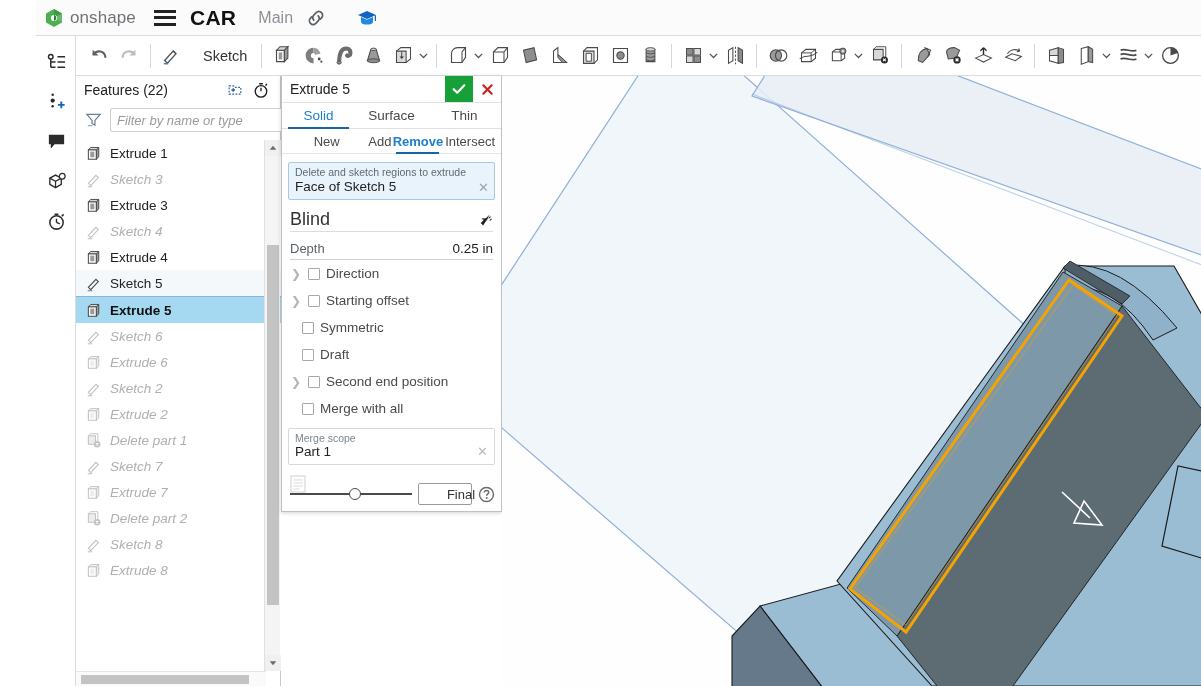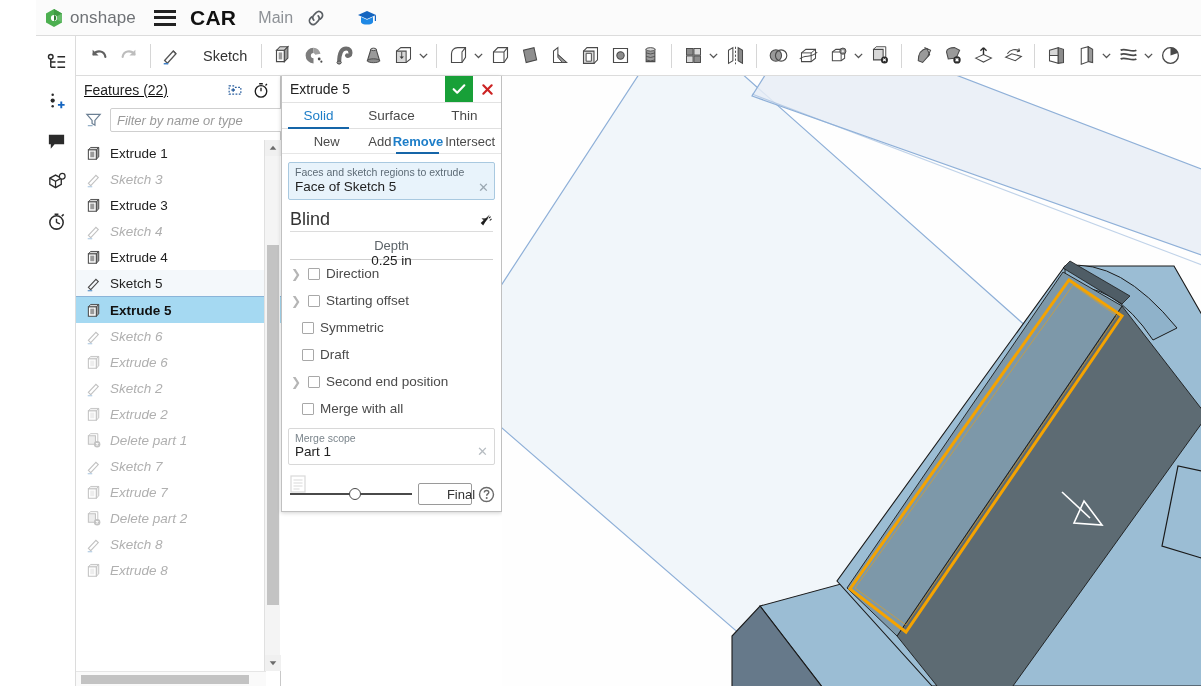--- a/index.html
+++ b/index.html
@@ -52,21 +52,21 @@
     background:#fff; border-right:1px solid #dcdcdc;
   }
   .rail-btn { width:40px; height:34px; display:flex; align-items:center;
     justify-content:center; cursor:pointer; }
 
   
   #tree {
     position:absolute; left:40px; top:76px; width:205px; height:610px;
     background:#fff; border-right:1px solid #c8c8c8;
   }
-  #tree-head { height:28px; display:flex; align-items:center; padding:0 6px 0 8px;text-decoration:underline; }
+  #tree-head { height:28px; display:flex; align-items:center; padding:0 6px 0 8px; }
   #tree-head .t { font-size:14px; color:#222; flex:1; }
   #tree-head .hbtn { width:26px; height:24px; display:flex; align-items:center;
     justify-content:center; cursor:pointer; }
   #tree-filter { height:32px; display:flex; align-items:center; padding:0 6px 0 8px; gap:6px;}
   #tree-filter .funnel { width:20px; height:20px; flex:none; }
   #tree-filter input {
     flex:1; height:24px; border:1px solid #cfcfcf; border-radius:2px;
     font-size:13px; padding:0 6px; color:#333; outline:none;
     font-family:"Liberation Sans", sans-serif; font-style:italic;
   }
@@ -148,21 +148,21 @@
     color:#9aa7b1; cursor:pointer; }
 
   .dd-row { margin:8px 8px 0 8px; height:24px; display:flex; align-items:center;
     border-bottom:1px solid #dcdcdc; }
   .dd-row .v { flex:1; font-size:18px; color:#333; }
   .dd-row .carat { width:16px; display:flex; justify-content:center; cursor:pointer; }
   .dd-arrow-btn { width:22px; height:22px; margin-left:4px; display:flex;
     align-items:center; justify-content:center; cursor:pointer; }
 
   .depth-row { margin:6px 8px 0 8px; height:22px; display:flex; align-items:center;
-    border-bottom:1px solid #cfcfcf;flex-direction:column; }
+    border-bottom:1px solid #cfcfcf; }
   .depth-row .k { font-size:13px; color:#5c6368; }
   .depth-row .v { flex:1; text-align:right; font-size:13.5px; color:#222; }
 
   .opt-row { height:27px; display:flex; align-items:center; padding-left:8px; gap:6px; }
   .opt-row .chev { width:12px; text-align:center; color:#b5b5b5; font-size:12px;
     cursor:pointer; flex:none;}
   .opt-row .chev.blank { visibility:hidden; }
   .cbx { width:12px; height:12px; border:1px solid #a8a8a8; background:#fff;
     border-radius:1px; flex:none; cursor:pointer; }
   .opt-row .olbl { font-size:13.5px; color:#4b4b4b; }
@@ -732,21 +732,21 @@
     </div>
 
     <div class="tabs2">
       <div class="t">New</div>
       <div class="t">Add</div>
       <div class="t active">Remove</div>
       <div class="t">Intersect</div>
     </div>
 
     <div class="sel-box">
-      <div class="lbl">Faces and sketch regions to extrude</div>
+      <div class="lbl">Delete and sketch regions to extrude</div>
       <div class="val">Face of Sketch 5</div>
       <span class="x">✕</span>
     </div>
 
     <div class="dd-row">
       <span class="v">Blind</span>
       <span class="carat">
         <svg viewBox="0 0 12 12" width="10" height="10">
             <path d="M1.8 4 L6 8.4 L10.2 4 Z" fill="#444"></path>
           </svg>

